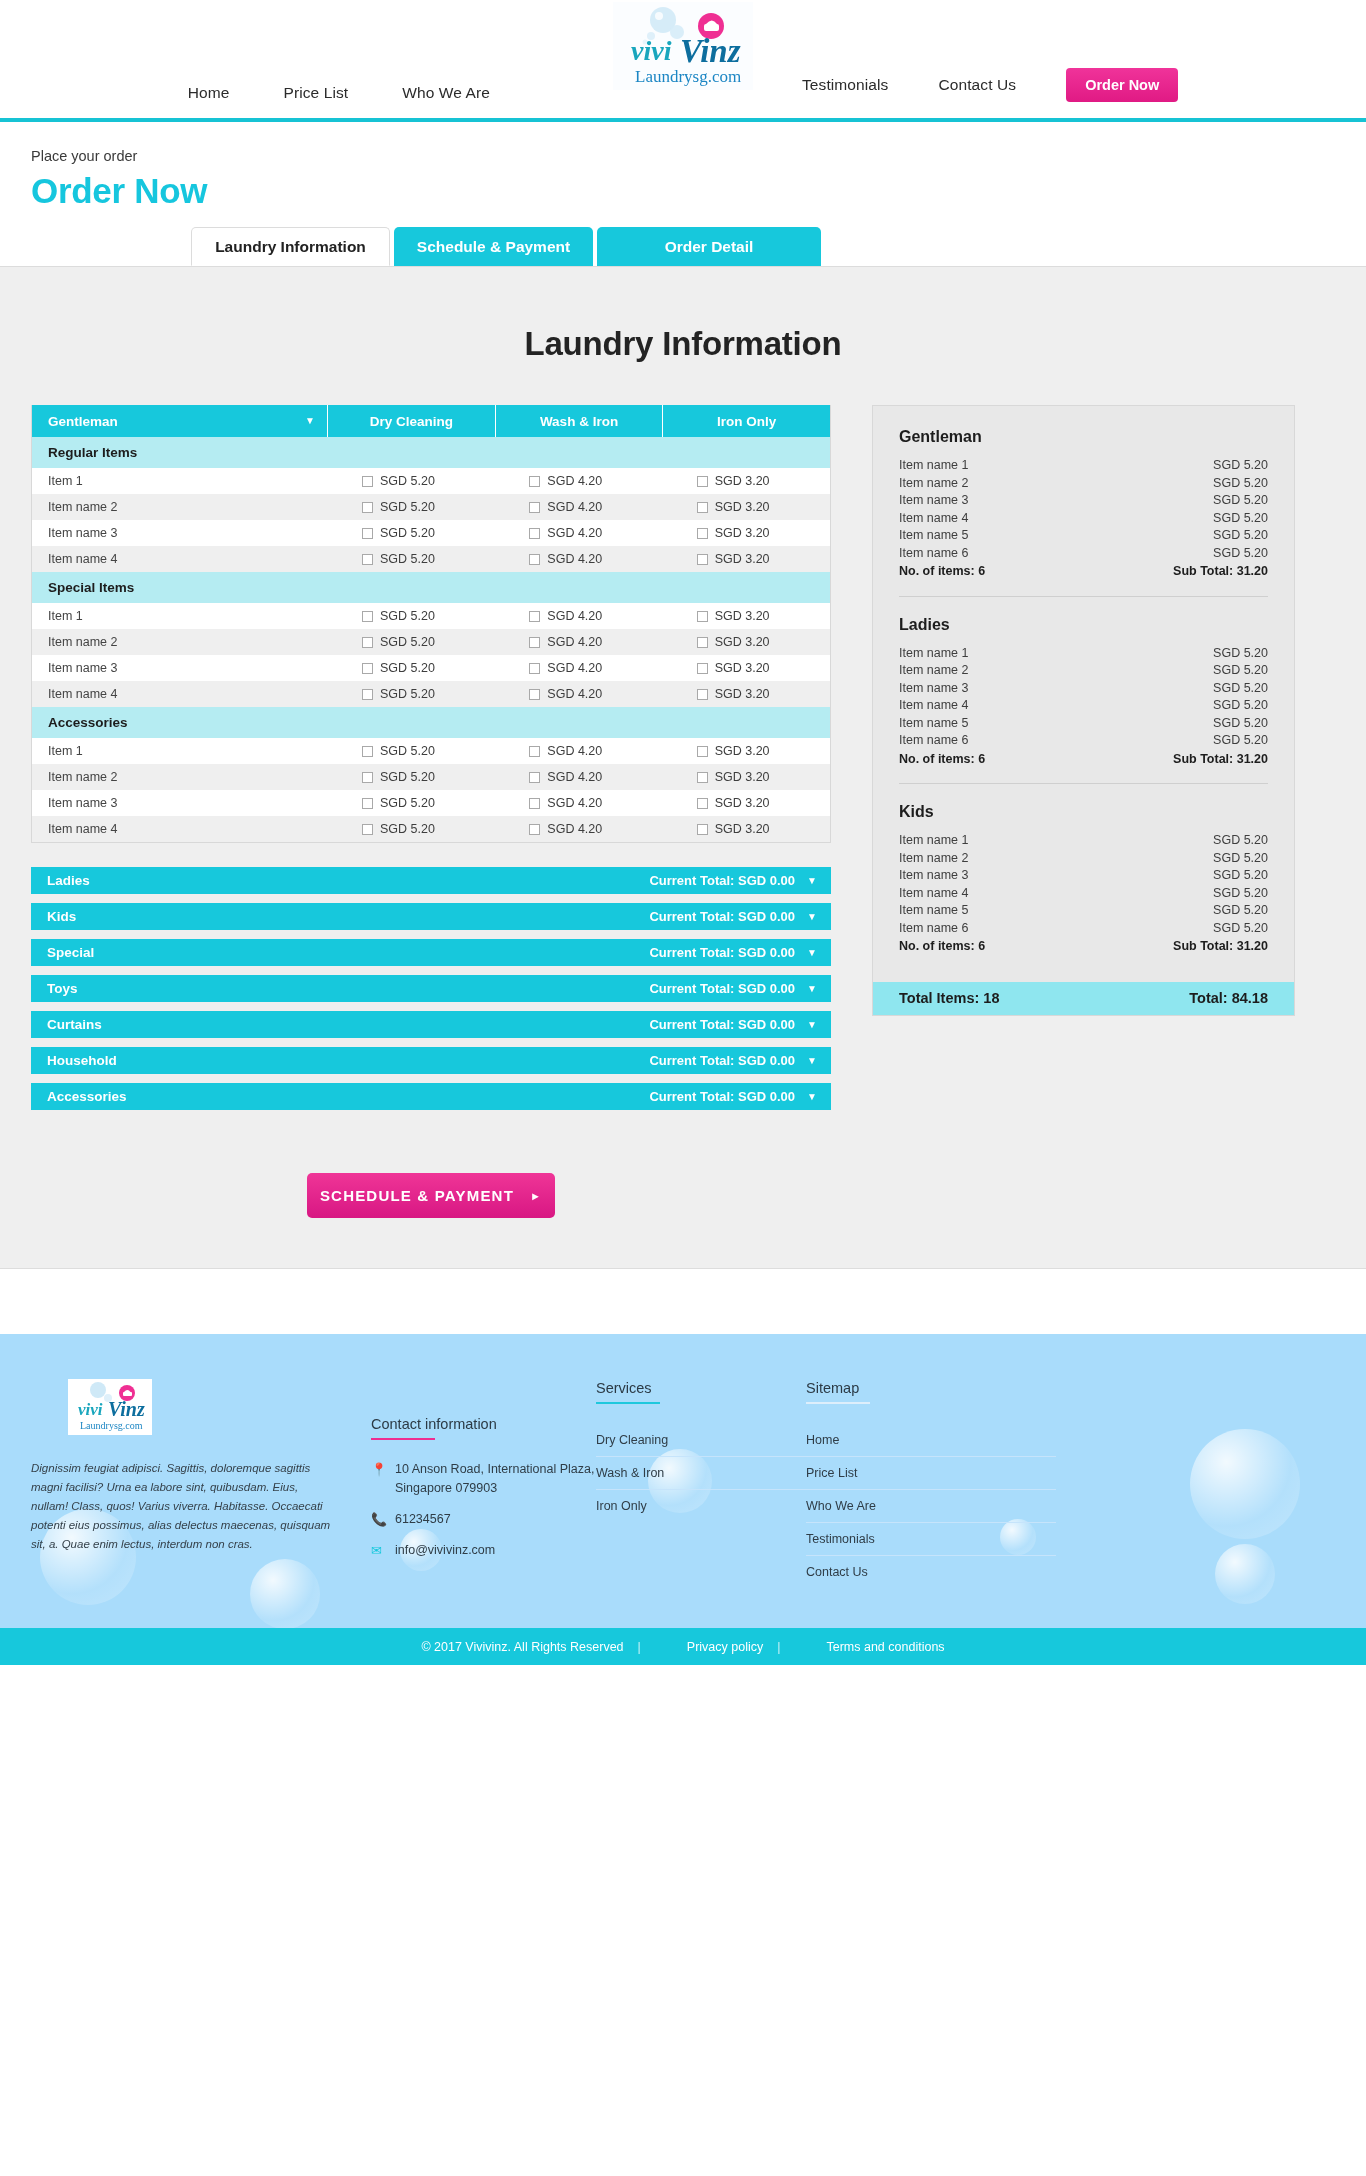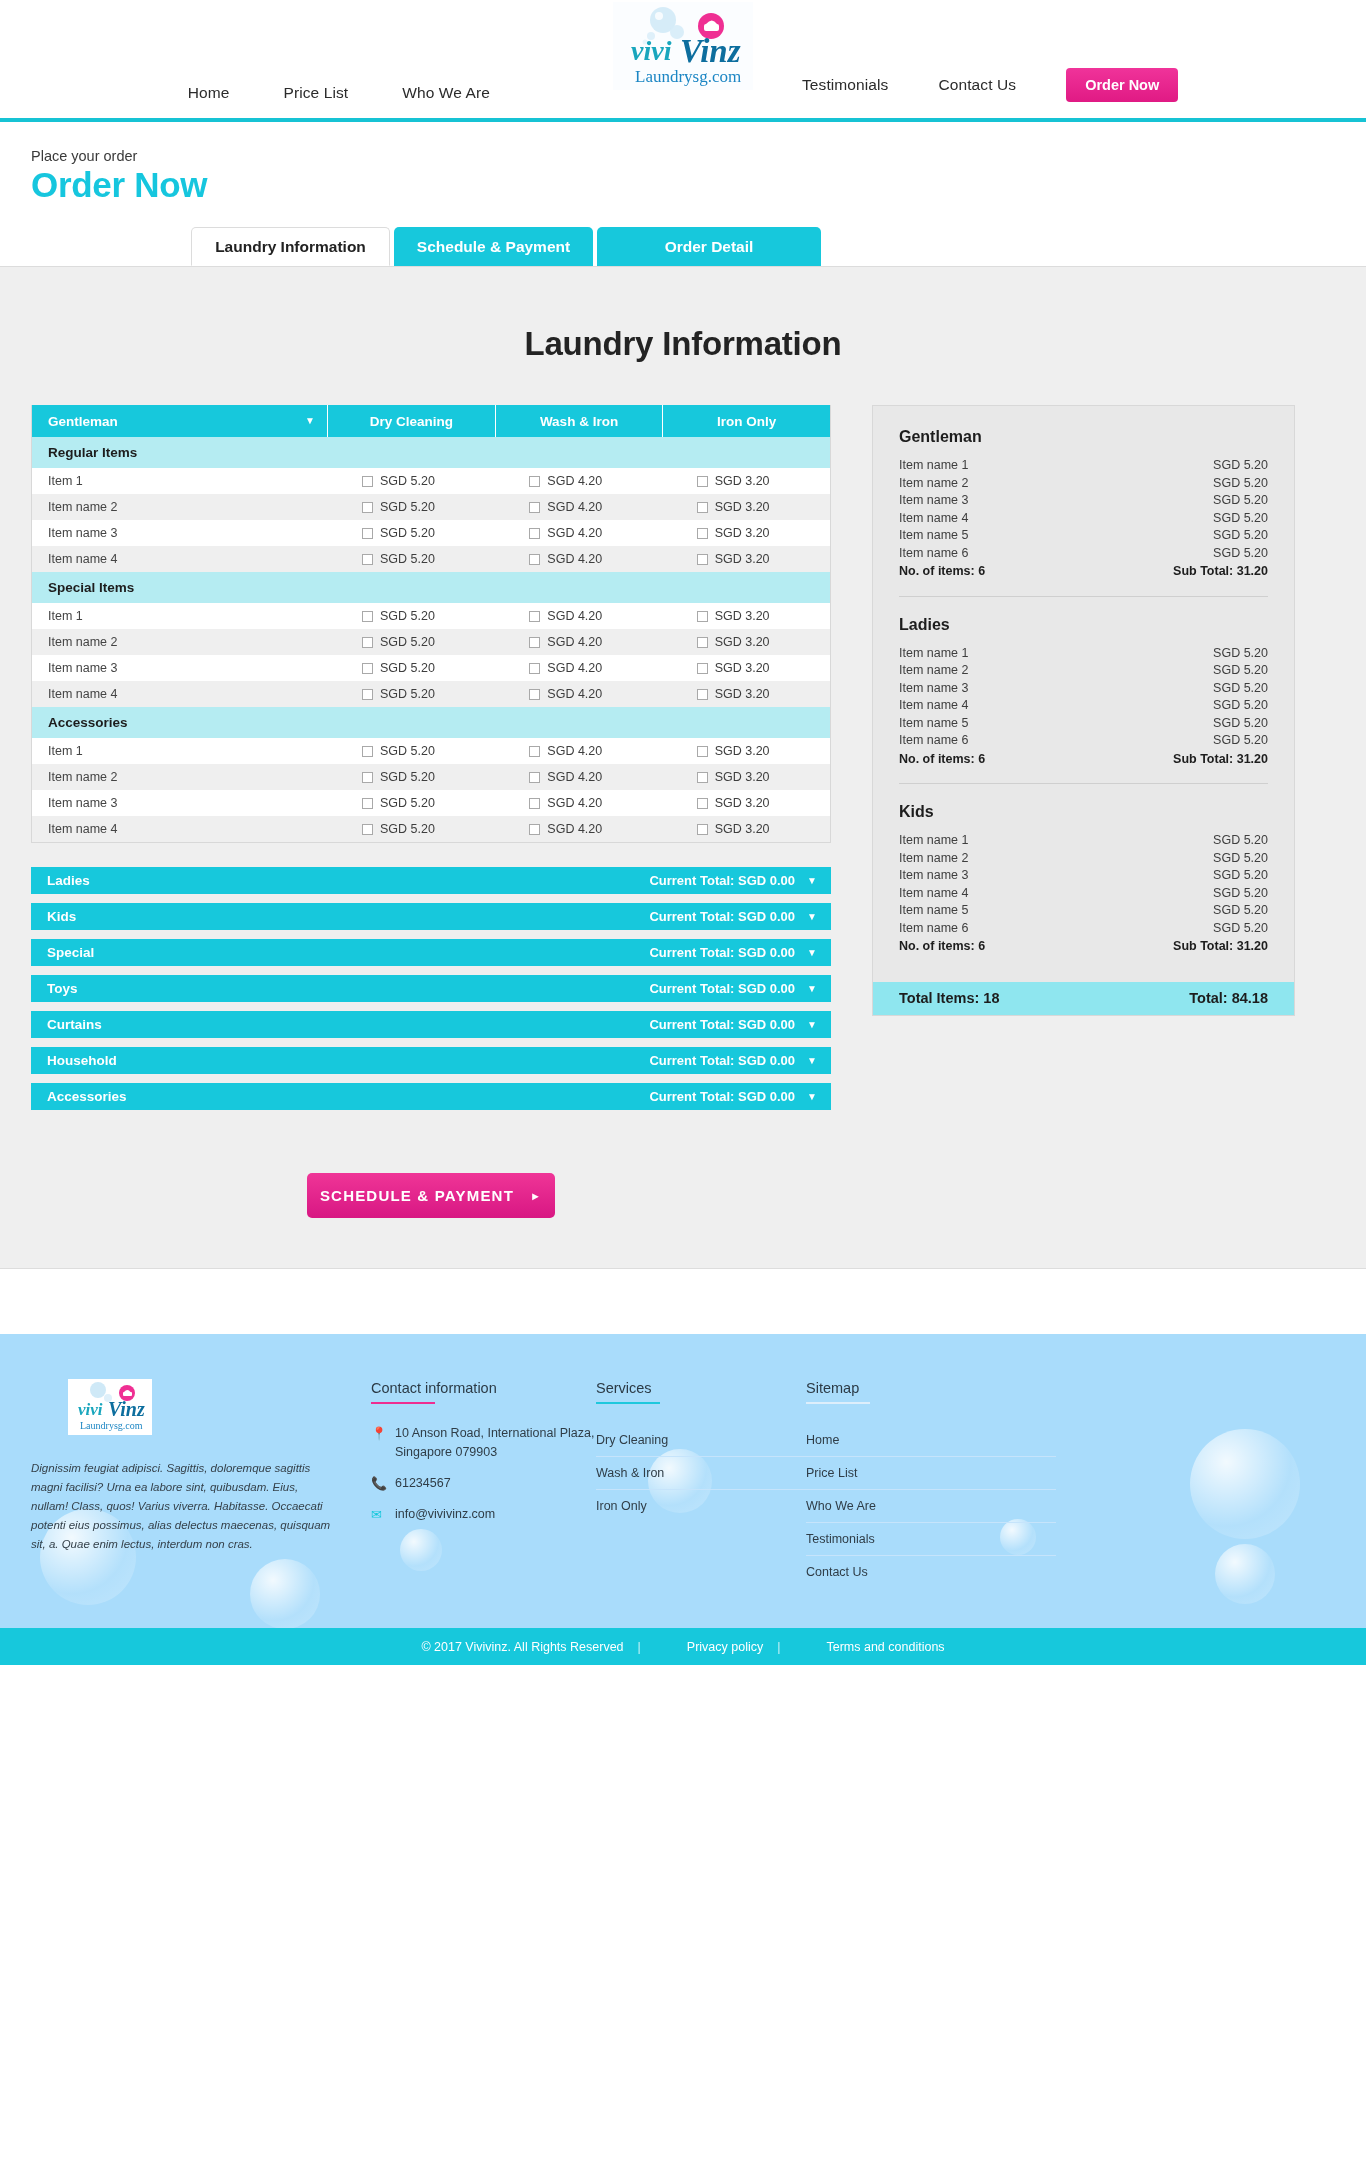--- a/index.html
+++ b/index.html
@@ -72,21 +72,21 @@
 
   
   .page-head {
     padding: 26px 0 0 31px;
     background: #fff;
     height: 105px;
   }
   .page-kicker {
     font-size: 14.5px;
     color: #3a3a3a;
-    margin-bottom: 3px;
+    margin-bottom: 9px;
   }
   .page-title {
     font-size: 35px;
     font-weight: bold;
     color: #16c6de;
     letter-spacing: -0.3px;
     line-height: 1.05;
   }
 
   
@@ -321,21 +321,21 @@
     border-radius: 50%;
     background: radial-gradient(circle at 33% 30%, rgba(255,255,255,.85), rgba(255,255,255,.12) 60%, rgba(255,255,255,.28));
     pointer-events: none;
   }
   .footer-cols {
     position: relative;
     display: flex;
     z-index: 2;
   }
   .fc-about { width: 340px; padding-right: 36px; }
-  .fc-contact { width: 225px; }
+  .fc-contact { width: 225px; margin-top: 36px; }
   .fc-services { width: 210px; }
   .fc-sitemap { width: 250px; }
   .footer-logo {
     width: 84px; height: 56px;
     background: #fff;
     display: flex; flex-direction: column;
     align-items: center; justify-content: flex-end;
     margin: 0 0 24px 37px;
     overflow: hidden;
   }

